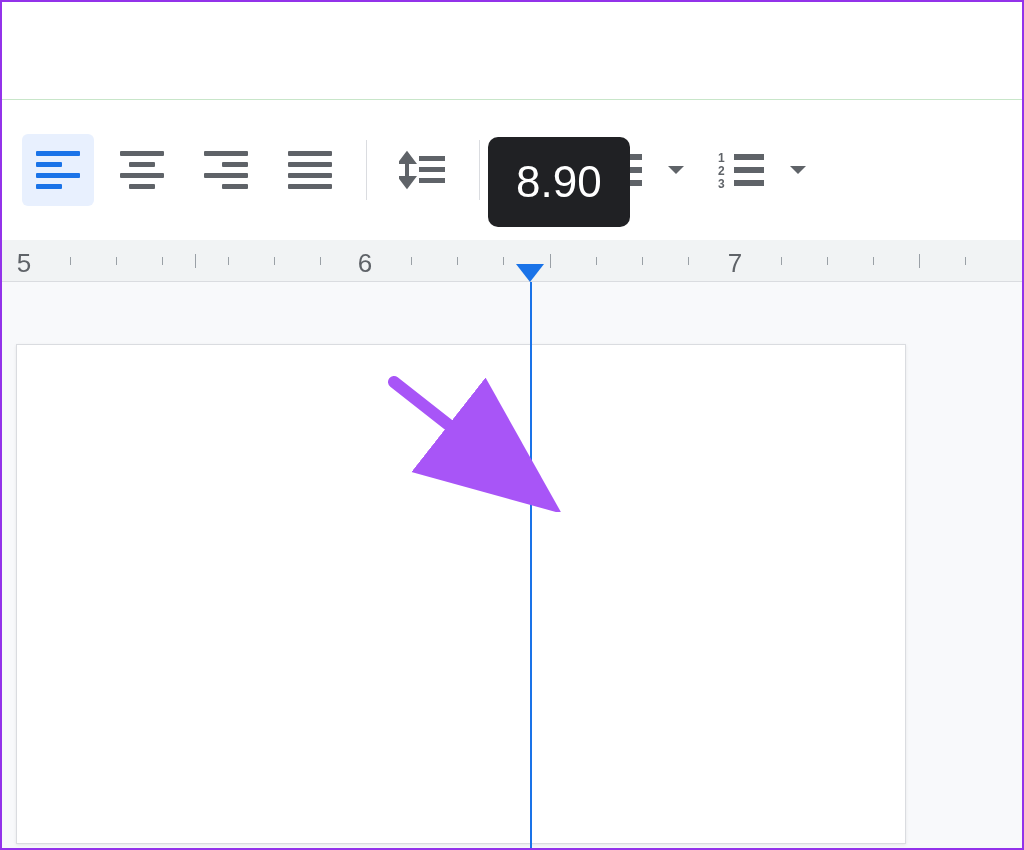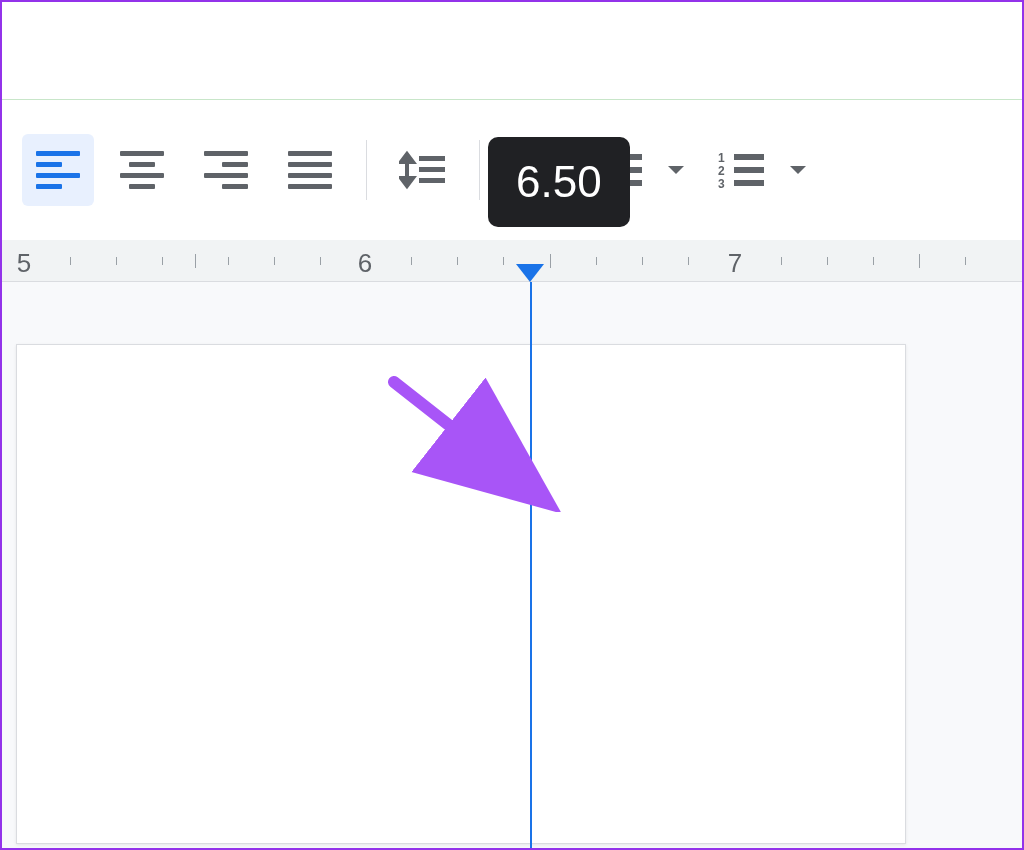--- a/index.html
+++ b/index.html
@@ -246,21 +246,21 @@
       </svg>
     </div>
     <div class="toolbar-button" style="width:36px">
       <svg width="20" height="12" viewBox="0 0 20 12">
         <path d="M2 2 L10 10 L18 2 Z" fill="#5f6368"></path>
       </svg>
     </div>
   </div>
 </div>
 
-<div class="tooltip">6.50</div>
+<div class="tooltip">8.90</div>
 
 <div class="ruler">
   <span class="ruler-number" style="left:22px">5</span>
   <span class="ruler-number" style="left:363px">6</span>
   <span class="ruler-number" style="left:733px">7</span>
 
   <div class="ruler-tick minor" style="left:68px"></div>
   <div class="ruler-tick minor" style="left:114px"></div>
   <div class="ruler-tick minor" style="left:160px"></div>
   <div class="ruler-tick major" style="left:193px"></div>

